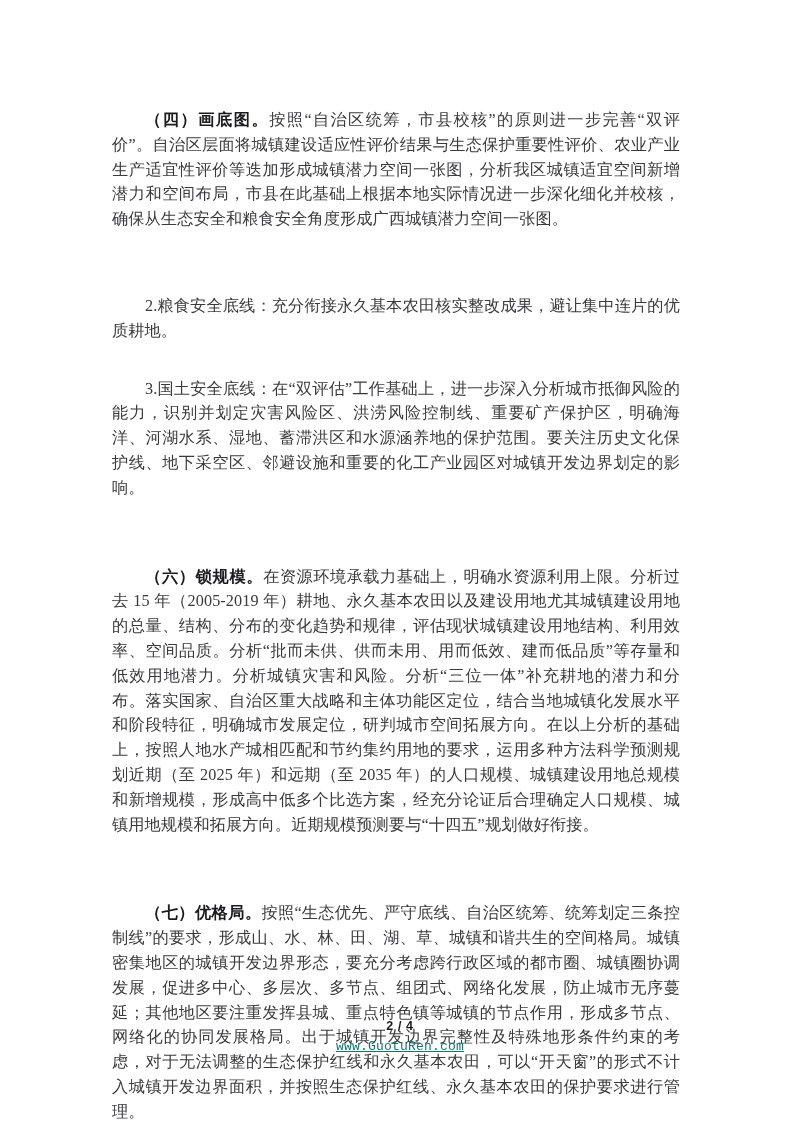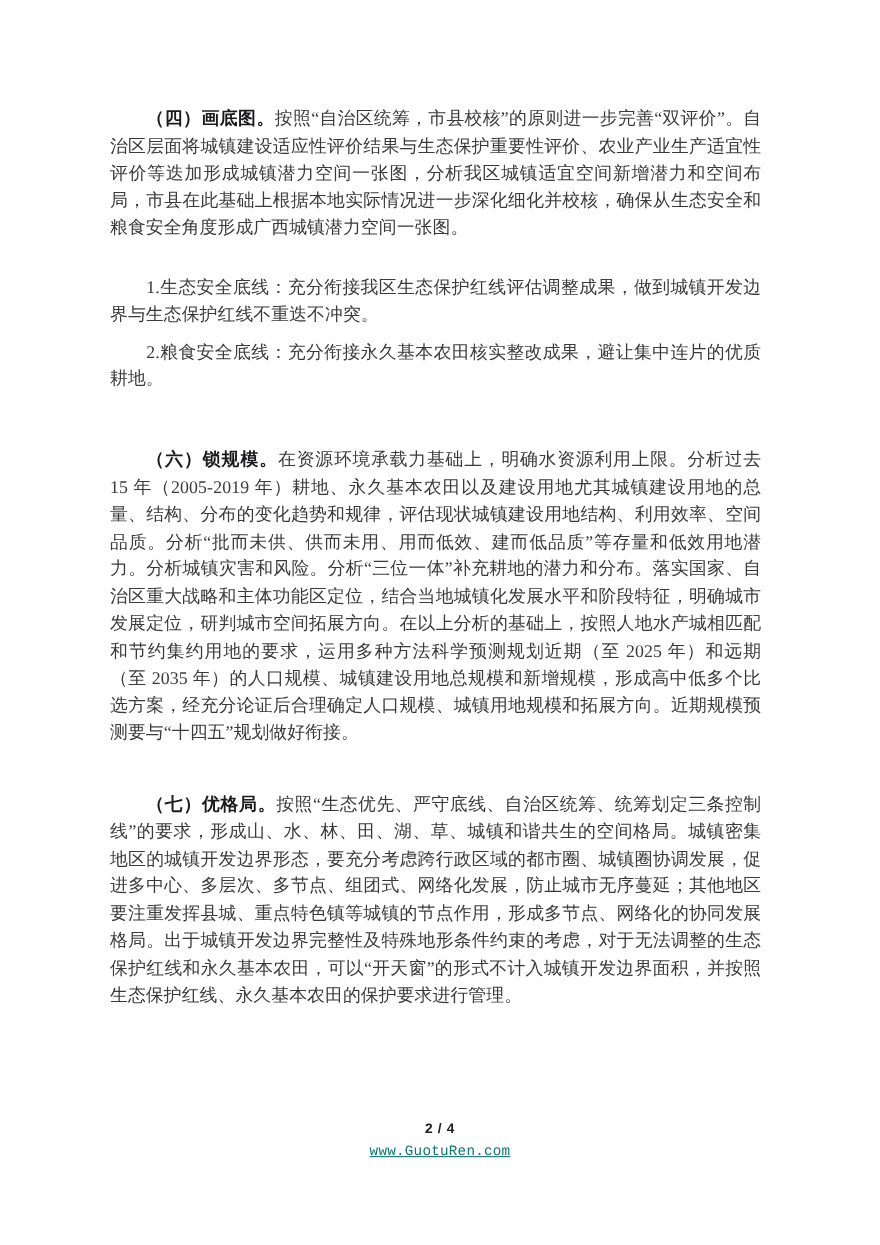--- a/index.html
+++ b/index.html
@@ -33,21 +33,21 @@
   }
 
   .para {
     font-family: "Liberation Serif", "DejaVu Serif", serif;
     font-size: 16.2px;
     line-height: 24.8px;
     color: #3a3a3c;
     text-align: justify;
     text-justify: inter-ideograph;
     text-indent: 33px;
-    margin: 0;
+    margin: 12px;
     letter-spacing: 0.1px;
   }
 
   .para .lead {
     font-weight: bold;
     color: #1b1b1d;
     letter-spacing: 0.3px;
   }
 
   
@@ -88,28 +88,28 @@
 
   <div id="doc-body">
 
     <p class="para"><span class="lead">（四）画底图。</span><span>按照“自治区统筹，市县校核”的原则进一步完善“双评价”。自治区层面将城镇建设适应性评价结果与生态保护重要性评价、农业产业生产适宜性评价等迭加形成城镇潜力空间一张图，分析我区城镇适宜空间新增潜力和空间布局，市县在此基础上根据本地实际情况进一步深化细化并校核，确保从生态安全和粮食安全角度形成广西城镇潜力空间一张图。</span></p>
 
     <div class="gap-section"></div>
 
 
     <div class="gap-item"></div>
 
-    <p class="para"><span>1.生态安全底线：充分衔接我区生态保护红线评估调整成果，做到城镇开发边界与生态保护红线不重迭不冲突。</span></p>
 
     <div class="gap-item"></div>
 
     <p class="para"><span>2.粮食安全底线：充分衔接永久基本农田核实整改成果，避让集中连片的优质耕地。</span></p>
 
     <div class="gap-item"></div>
 
+    <p class="para"><span>3.国土安全底线：在“双评估”工作基础上，进一步深入分析城市抵御风险的能力，识别并划定灾害风险区、洪涝风险控制线、重要矿产保护区，明确海洋、河湖水系、湿地、蓄滞洪区和水源涵养地的保护范围。要关注历史文化保护线、地下采空区、邻避设施和重要的化工产业园区对城镇开发边界划定的影响。</span></p>
 
     <div class="gap-big"></div>
 
     <p class="para"><span class="lead">（六）锁规模。</span><span>在资源环境承载力基础上，明确水资源利用上限。分析过去 15 年（2005-2019 年）耕地、永久基本农田以及建设用地尤其城镇建设用地的总量、结构、分布的变化趋势和规律，评估现状城镇建设用地结构、利用效率、空间品质。分析“批而未供、供而未用、用而低效、建而低品质”等存量和低效用地潜力。分析城镇灾害和风险。分析“三位一体”补充耕地的潜力和分布。落实国家、自治区重大战略和主体功能区定位，结合当地城镇化发展水平和阶段特征，明确城市发展定位，研判城市空间拓展方向。在以上分析的基础上，按照人地水产城相匹配和节约集约用地的要求，运用多种方法科学预测规划近期（至 2025 年）和远期（至 2035 年）的人口规模、城镇建设用地总规模和新增规模，形成高中低多个比选方案，经充分论证后合理确定人口规模、城镇用地规模和拓展方向。近期规模预测要与“十四五”规划做好衔接。</span></p>
 
     <div class="gap-big"></div>
 
     <p class="para"><span class="lead">（七）优格局。</span><span>按照“生态优先、严守底线、自治区统筹、统筹划定三条控制线”的要求，形成山、水、林、田、湖、草、城镇和谐共生的空间格局。城镇密集地区的城镇开发边界形态，要充分考虑跨行政区域的都市圈、城镇圈协调发展，促进多中心、多层次、多节点、组团式、网络化发展，防止城市无序蔓延；其他地区要注重发挥县城、重点特色镇等城镇的节点作用，形成多节点、网络化的协同发展格局。出于城镇开发边界完整性及特殊地形条件约束的考虑，对于无法调整的生态保护红线和永久基本农田，可以“开天窗”的形式不计入城镇开发边界面积，并按照生态保护红线、永久基本农田的保护要求进行管理。</span></p>
 
   </div>

